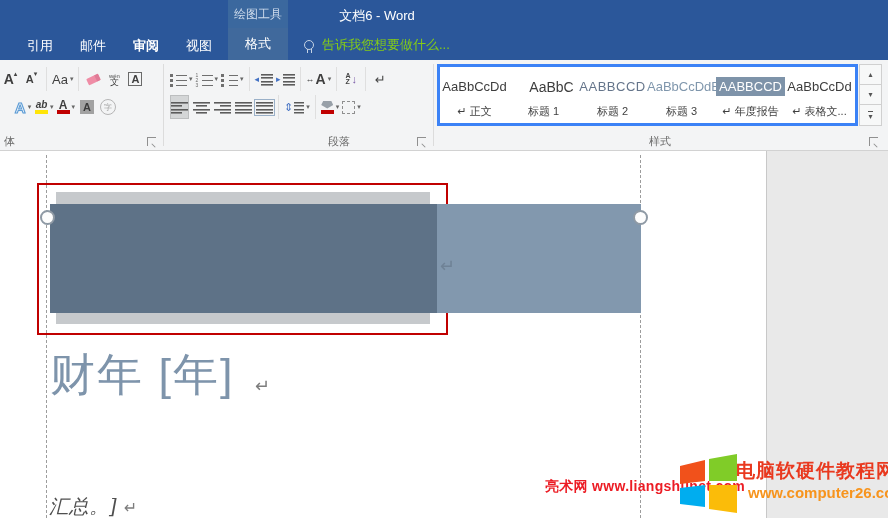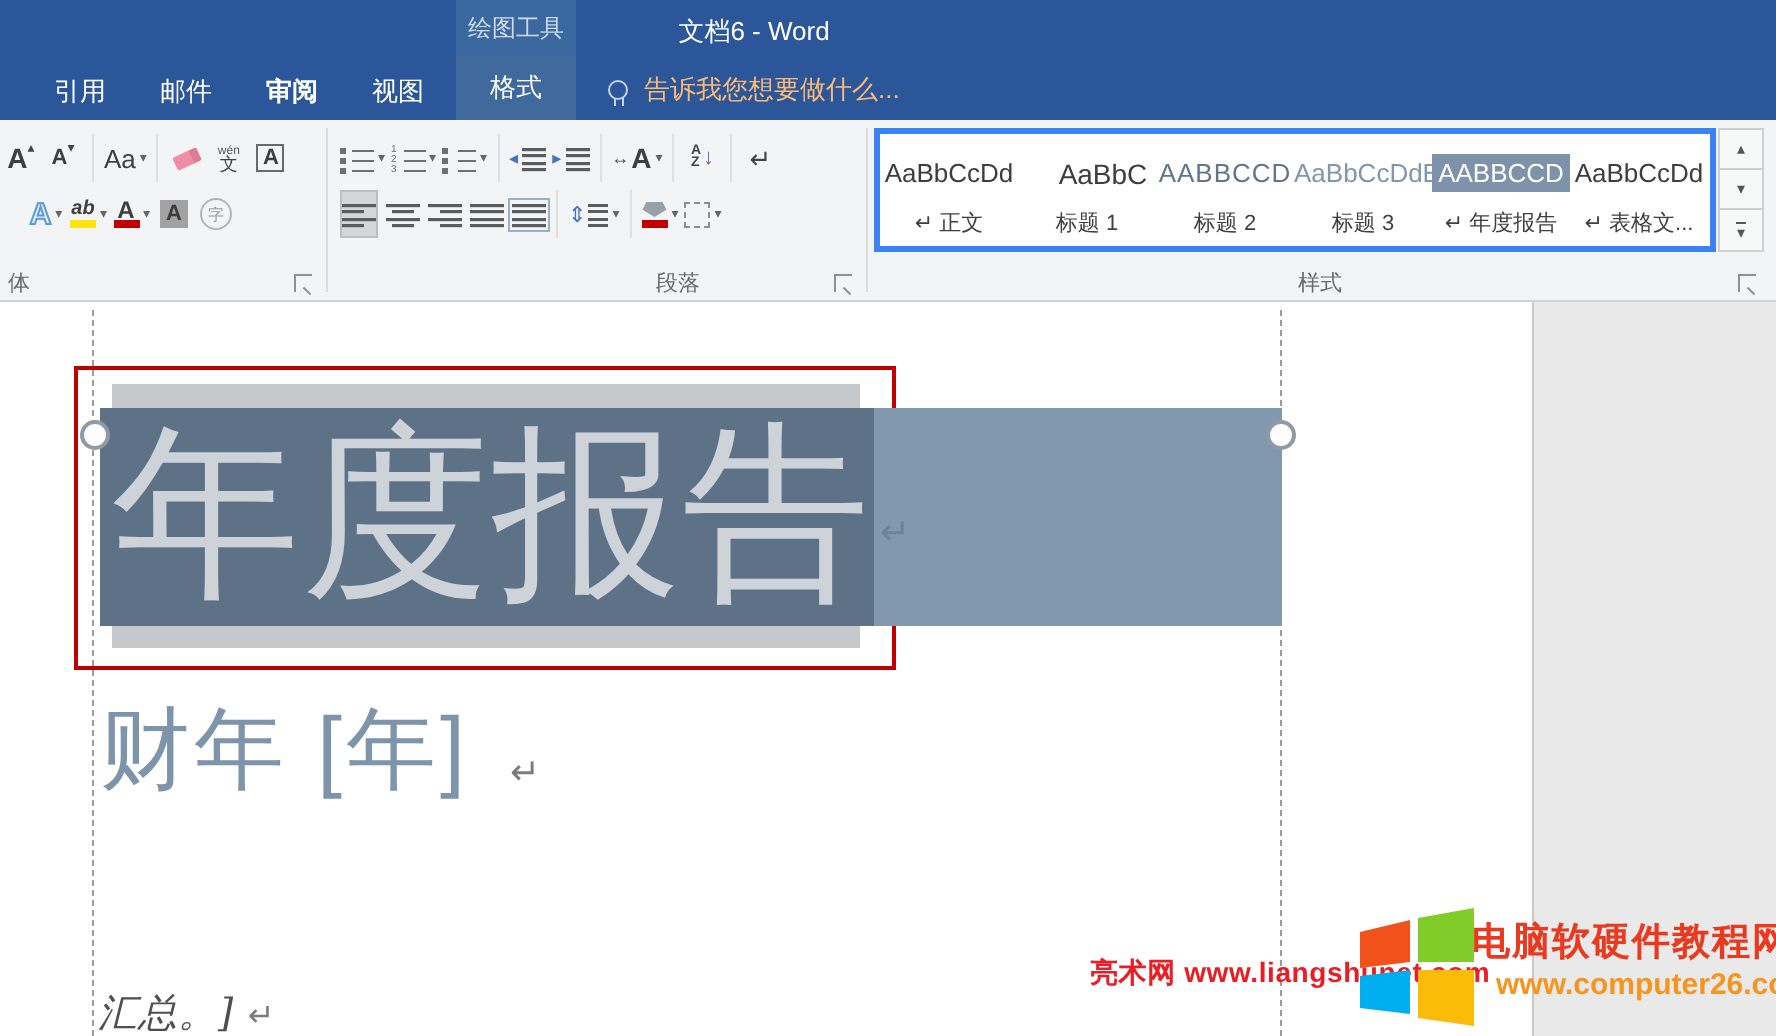--- a/index.html
+++ b/index.html
@@ -12,21 +12,21 @@
              color:#cfdcec;font-size:12px;display:flex;align-items:center;justify-content:center;}
   .win-title{position:absolute;left:297px;top:7px;width:160px;text-align:center;
              color:#fff;font-size:13px;}
 
   
   .tabrow{position:absolute;left:0;top:28px;width:888px;height:32px;background:#2b579a;}
   .tab{position:absolute;top:9px;width:34px;text-align:center;color:#fff;font-size:13px;cursor:default;}
   .tab-active-block{position:absolute;left:228px;top:0;width:60px;height:32px;background:#40699c;
                     display:flex;align-items:center;justify-content:center;color:#fff;font-size:13px;}
   .tellme{position:absolute;left:304px;top:8px;display:flex;align-items:center;gap:8px;
-          color:#fdba74;font-size:13px;}
+          color:#84cc16;font-size:13px;}
   .bulb{width:8px;height:8px;border:1.5px solid #c4d2e4;border-radius:50%;position:relative;display:inline-block;}
   .bulb::after{content:"";position:absolute;left:2px;top:8px;width:3px;height:3.5px;
                border-left:1.5px solid #c4d2e4;border-right:1.5px solid #c4d2e4;}
 
   
   .ribbon{position:absolute;left:0;top:60px;width:888px;height:91px;background:#f3f4f5;
           border-bottom:1px solid #d2d2d2;box-sizing:border-box;}
   .vsep{position:absolute;top:4px;width:1px;height:82px;background:#dcdcdc;}
   .isep{width:1px;height:24px;background:#dfdfdf;margin:0 2px;}
   .grp-label{position:absolute;top:74px;font-size:11px;color:#696969;}
@@ -341,21 +341,20 @@
   <div class="graypanel"></div>
 
   <div class="tbound" style="left:46px;"></div>
   <div class="tbound" style="left:640px;"></div>
 
   <div class="redbox"></div>
   <div class="grayfill"></div>
   <div class="bandA"></div>
   <div class="bandB"></div>
 
-  <div class="doctitle">年度报告</div>
   <div class="tpil">↵</div>
 
   <div class="gripper" style="left:40px;top:59px;"></div>
   <div class="gripper" style="left:633px;top:59px;"></div>
 
   <div class="subtitle">财年 [年]</div>
   <div class="spil">↵</div>
 
   <div class="bodyline" style="top:342px;">
     <span>汇总。]</span>

